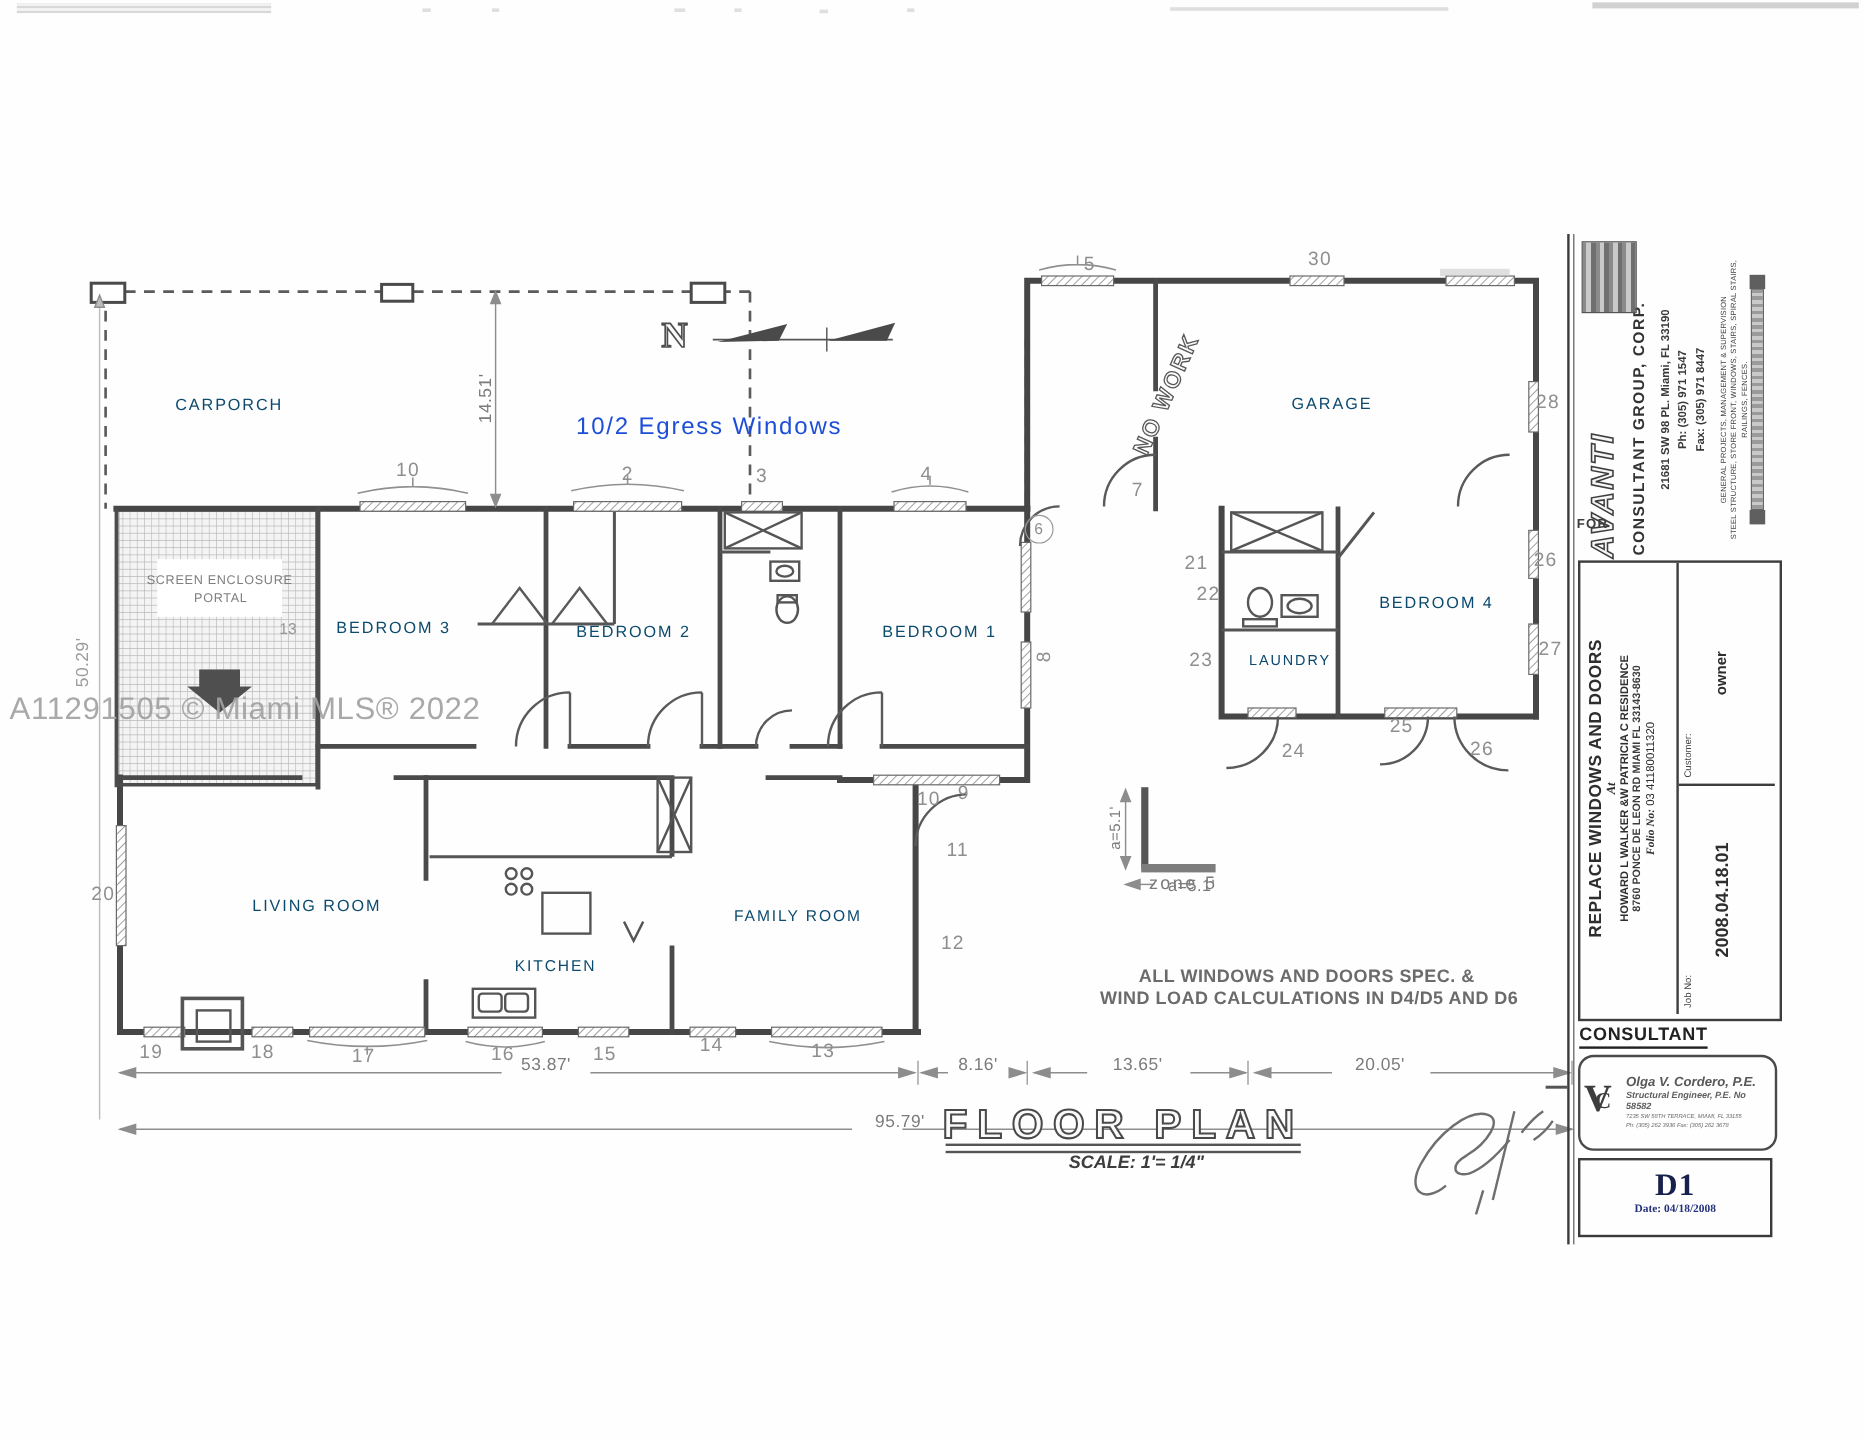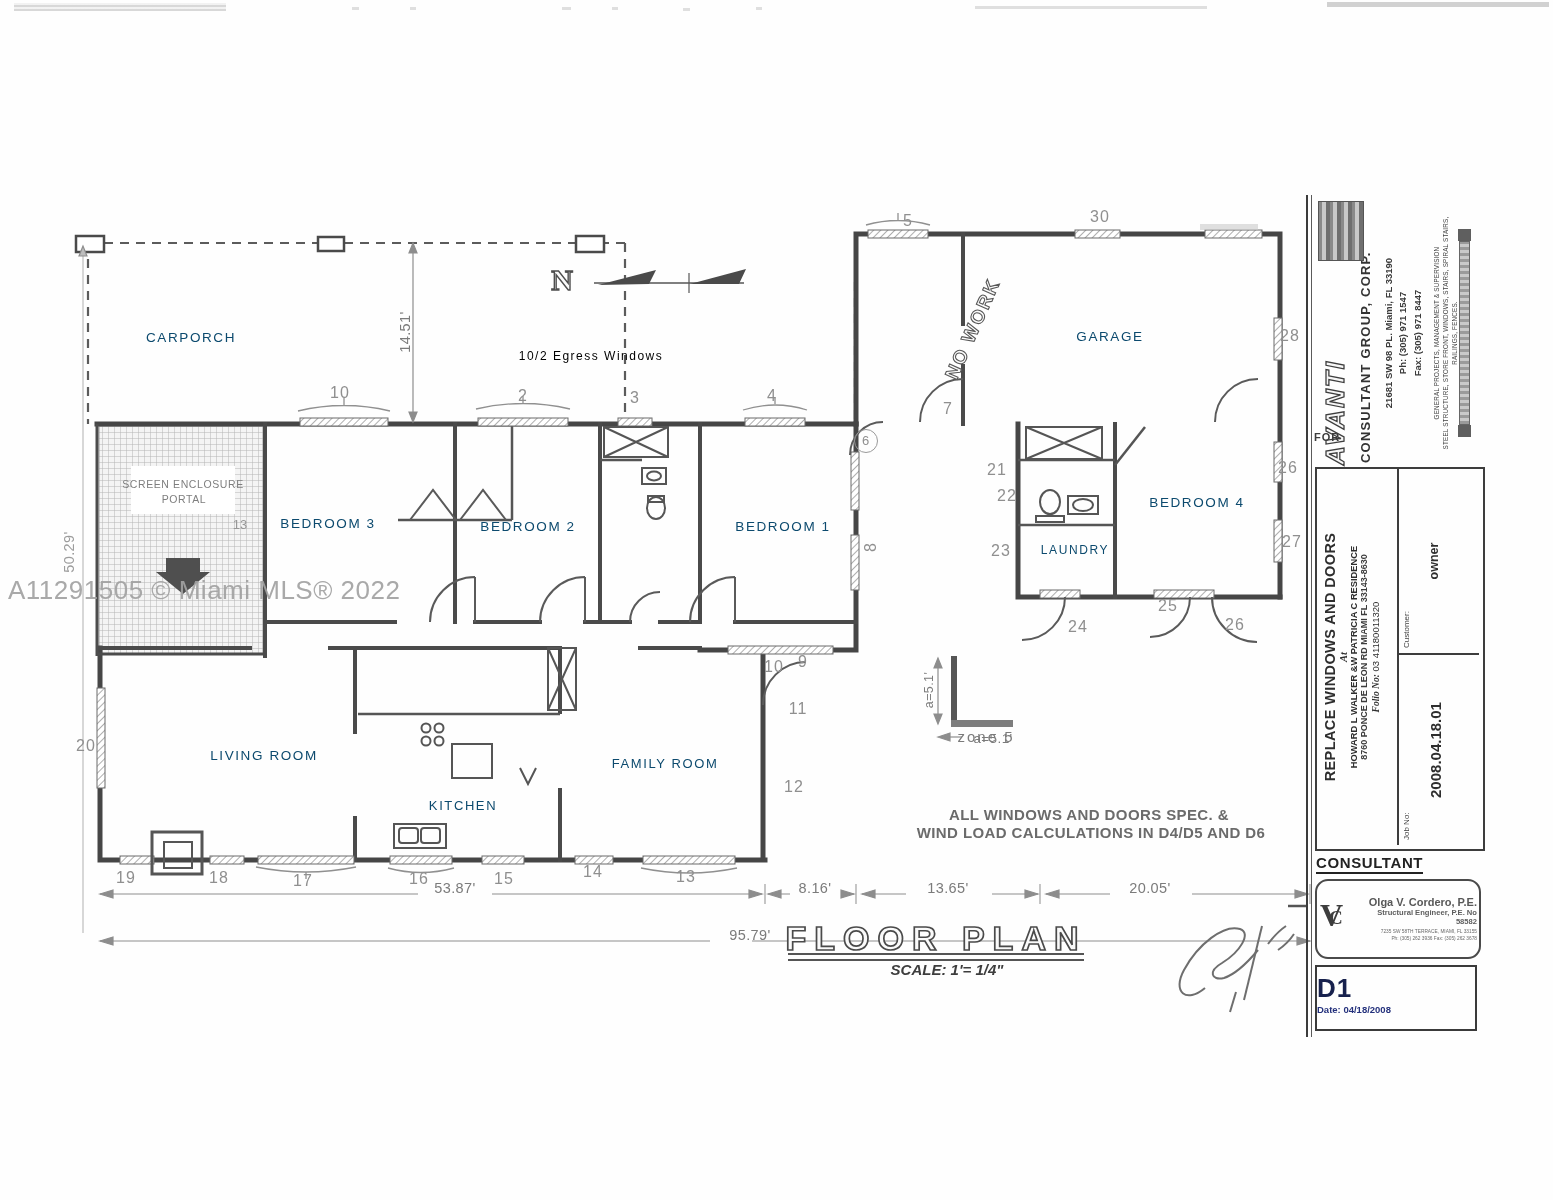--- a/index.html
+++ b/index.html
@@ -12,21 +12,21 @@
   .room{font-size:13.5px;letter-spacing:1.6px;color:#0c4a6e;}
   .room-sm{font-size:10.5px;letter-spacing:0.6px;color:#7e7e7e;}
   .marker{font-size:16px;color:#8f8f8f;letter-spacing:1px;}
   .marker-sm{font-size:13px;color:#979797;}
   .dim{font-size:14.5px;color:#7b7b7b;letter-spacing:0.4px;}
   .dim-faint{color:#9c9c9c;}
   .outline{color:#fafafa;-webkit-text-stroke:1.4px #4e4e4e;font-weight:bold;}
   .north-n{font-size:30px;font-family:"Liberation Serif",serif;}
   .nowork{font-size:19px;letter-spacing:2px;-webkit-text-stroke:1.1px #585858;
           transform:translate(-50%,-50%) rotate(-66deg);}
-  .egress{font-size:12px;color:#000000;letter-spacing:1.5px;}
+  .egress{font-size:20px;color:#1d4ed8;letter-spacing:1.5px;}
   .spec{font-size:15px;font-weight:bold;color:#6b6b6b;letter-spacing:0.4px;}
   .floorplan-title{font-size:34px;letter-spacing:8px;-webkit-text-stroke:1.7px #4a4a4a;}
   .fp-underline{position:absolute;left:788px;top:953px;width:296px;height:4px;
                 border-top:2px solid #555;border-bottom:2px solid #555;}
   .scale{font-size:15px;font-weight:bold;font-style:italic;color:#3d3d3d;}
   .watermark{position:absolute;left:8px;top:575px;font-size:26px;color:#a2a2a2;
              letter-spacing:0.5px;opacity:.92;}
   .circ{border:1.5px solid #9a9a9a;border-radius:50%;width:22px;height:22px;
         line-height:22px;text-align:center;font-size:13px;padding:0;}
   .noise{position:absolute;background:#c4c4c4;opacity:.55;}
@@ -74,26 +74,26 @@
   .cell-cust .cv{font-size:12.5px;}
   .tb-consult{position:absolute;left:10px;top:659px;font-size:15px;font-weight:bold;
               letter-spacing:0.6px;color:#222;border-bottom:2.5px solid #222;padding-bottom:1px;}
   .tb-stamp{position:absolute;left:9px;top:684px;width:158px;height:72px;border:2.5px solid #4a4a4a;
             border-radius:13px;display:flex;align-items:center;padding:2px;}
   .vc{position:relative;width:36px;height:44px;flex:0 0 36px;}
   .vc .v{position:absolute;left:1px;top:0px;font-size:32px;font-weight:bold;color:#3d3d3d;
          font-family:"Liberation Serif",serif;}
   .vc .c{position:absolute;left:10px;top:10px;font-size:19px;font-weight:bold;color:#3d3d3d;
          font-family:"Liberation Serif",serif;}
-  .stamp-txt{flex:1;text-align:right;line-height:1.15;}
+  .stamp-txt{flex:1;text-align:left;line-height:1.15;font-style:italic;}
   .stamp-name{font-size:11px;font-weight:bold;color:#585858;}
   .stamp-title{font-size:7.6px;font-weight:bold;color:#5e5e5e;}
   .stamp-addr{font-size:4.8px;color:#6a6a6a;margin-top:2px;}
   .tb-sheet{position:absolute;left:9px;top:770px;width:158px;height:62px;border:2px solid #3a3a3a;
-            }
+            text-align:center;font-family:Liberation Serif, serif;}
   .sheet-no{font-size:26px;font-weight:bold;color:#17214d;margin-top:6px;letter-spacing:1px;}
   .sheet-date{font-size:9.5px;font-weight:bold;color:#24317c;}
 </style>
 </head>
 <body>
 
 <div id="page">
 
   <div class="noise" style="left:14px;top:3px;width:212px;height:8px;
        background:repeating-linear-gradient(0deg,#b9b9b9 0 2px,#e8e8e8 2px 4px);"></div>

